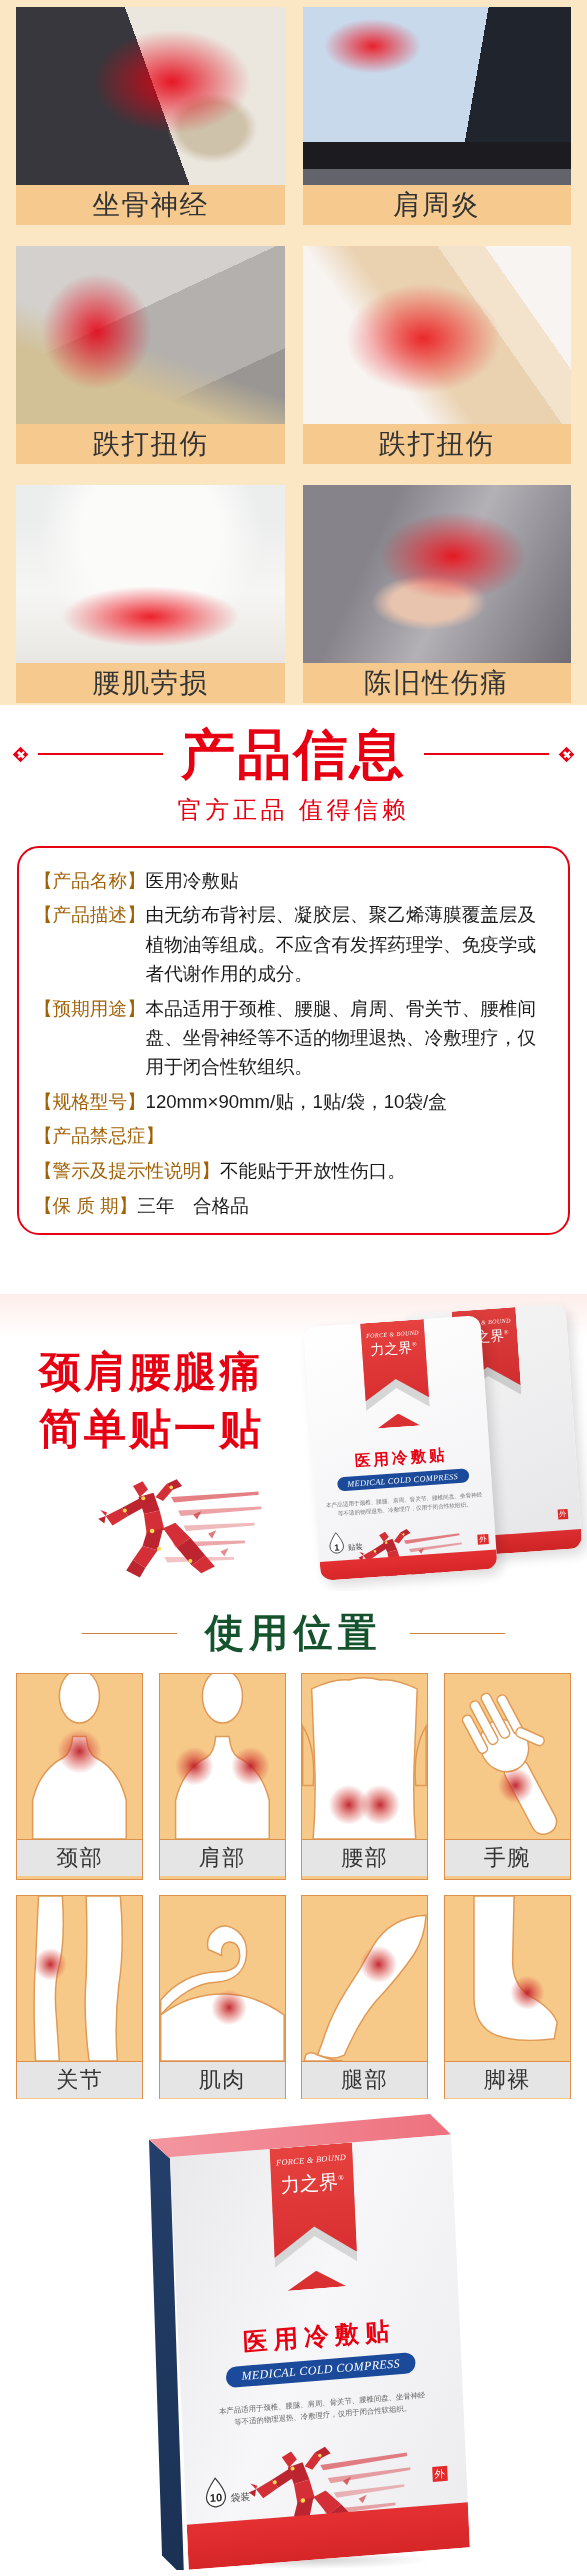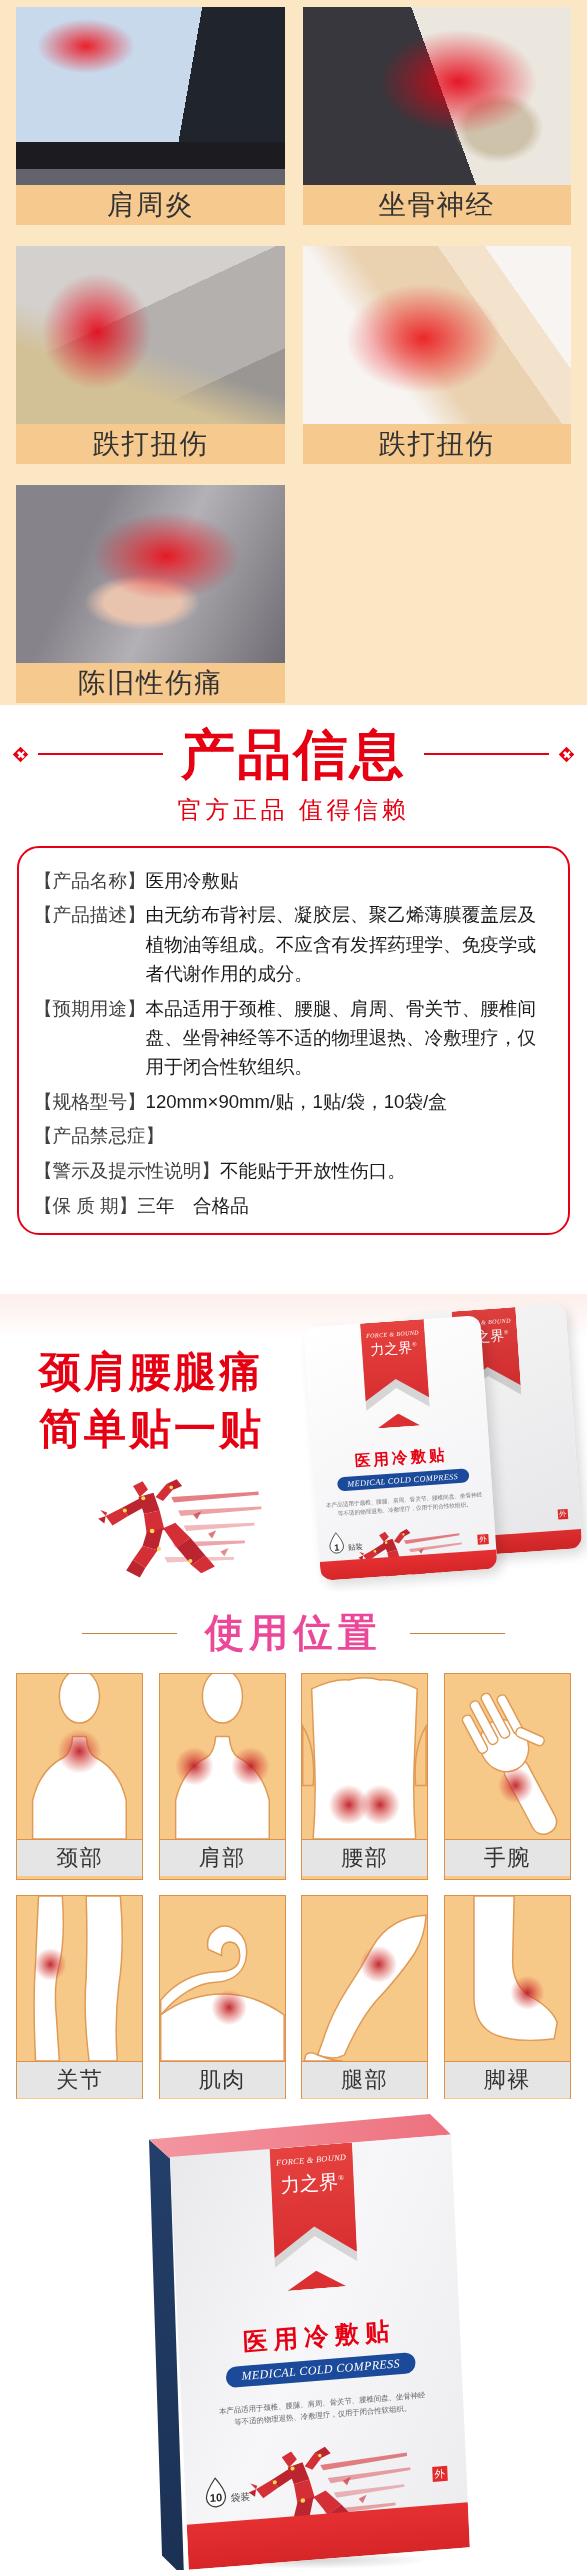--- a/index.html
+++ b/index.html
@@ -37,21 +37,21 @@
   .title-row { display:flex; align-items:center; justify-content:center; gap:12px; }
   .dmd { width:11px; height:11px; background:#e60012; transform:rotate(45deg); position:relative; flex:0 0 auto; }
   .dmd i { position:absolute; left:1.5px; right:1.5px; top:50%; height:2.2px; margin-top:-1.1px; background:#fff; display:block; }
   .dmd i.v { transform:rotate(90deg); }
   .rline { height:1.5px; width:125px; background:#e60012; flex:0 0 auto; }
   .info-title { font-size:54px; font-weight:bold; color:#e60012; letter-spacing:2.2px; line-height:1; padding:0 6px; }
   .info-sub { text-align:center; font-size:24px; color:#e60012; letter-spacing:3.7px; margin-top:13.4px; }
   .info-box { width:553px; margin:19.3px auto 0; border:2.2px solid #e60012; border-radius:22px;
     padding:18px 15px 13.4px; height:389px; }
   .f-row { display:flex; font-size:18.6px; line-height:1.58; margin-bottom:5.2px; }
-  .f-label { color:#404040; white-space:nowrap; flex:0 0 auto; }
+  .f-label { color:#a16207; white-space:nowrap; flex:0 0 auto; }
   .f-value { color:#1a1a1a; }
   
   .sec-slogan { height:297px; position:relative; background:linear-gradient(180deg,#fdeeea 0%,#fff 15%); overflow:hidden; }
   .slogan { position:absolute; left:39px; top:49px; font-size:42px; font-weight:bold; color:#e60012;
     line-height:1.36; letter-spacing:3px; }
   .runner-lg { position:absolute; left:31px; top:177px; width:290px; height:116px; }
   .pouch-stack { position:absolute; right:7.4px; top:15px; width:268px; height:276px; }
   .pouch { position:absolute; background:linear-gradient(160deg,#ffffff,#f0f0f3); border-radius:12px;
     box-shadow:4.5px 6px 12px rgba(0,0,0,.14); transform:rotate(-4deg); overflow:hidden; }
   .pouch.back { right:6px; top:0; width:164px; height:245px; filter:brightness(.96); }
@@ -87,21 +87,21 @@
   .pouch .drop .num { font-size:9px; }
   .unit { color:#444; }
   .pouch .unit { font-size:7.4px; padding-bottom:1.5px; }
   .ext { position:absolute; background:#e32b2b; color:#fff; display:flex; align-items:center; justify-content:center; }
   .pouch .ext { width:10.4px; height:10.4px; font-size:7.4px; right:7.4px; bottom:25px; }
   .pouch.back .ext { right:12px; bottom:30px; }
   
   .sec-usage { height:508px; background:#fff; padding-top:21px; }
   .usage-title-row { display:flex; align-items:center; justify-content:center; gap:28px; }
   .oline { width:95px; height:1.5px; background:#c9803c; }
-  .usage-title { font-size:39px; font-weight:bold; color:#ec4899; letter-spacing:5.2px; line-height:1.1; }
+  .usage-title { font-size:39px; font-weight:bold; color:#14532d; letter-spacing:5.2px; line-height:1.1; }
   .tiles { margin-top:18px; padding:0 16.4px; display:grid; grid-template-columns:repeat(4,1fr);
     column-gap:15.6px; row-gap:15px; }
   .tile { border:1.5px solid #dd8f4c; background:#f7c989; height:207px; }
   .tile-art { height:165px; position:relative; }
   .tile-art svg { position:absolute; inset:0; width:100%; height:100%; }
   .tile-label { height:37px; border-top:1.5px solid #dd8f4c; background:#e5e5e5; display:flex;
     align-items:center; justify-content:center; font-size:22px; color:#333; letter-spacing:1.5px; }
   
   .sec-box { height:477px; position:relative; background:#fff; }
   .box-scene { position:absolute; left:119px; top:10.4px; width:349px; height:461px; }
@@ -173,34 +173,38 @@
     </symbol>
     <symbol id="dropico" viewBox="0 0 34 44">
       <path d="M17,2 C17,2 4,19 4,28 a13,13 0 0 0 26,0 C30,19 17,2 17,2 Z" fill="#ffffff" stroke="#333" stroke-width="1.6"></path>
     </symbol>
   </defs>
 </svg>
 
 <div class="sec-pain">
   <div class="pain-grid">
     <div class="pain-card">
+      <div class="pain-photo p2"></div>
+      <div class="pain-label">坐骨神经</div>
+    </div>
+    <div class="pain-card">
       <div class="pain-photo p1"></div>
       <div class="pain-label">肩周炎</div>
     </div>
     <div class="pain-card">
-      <div class="pain-photo p2"></div>
-      <div class="pain-label">坐骨神经</div>
-    </div>
-    <div class="pain-card">
       <div class="pain-photo p3"></div>
       <div class="pain-label">跌打扭伤</div>
     </div>
     <div class="pain-card">
       <div class="pain-photo p4"></div>
       <div class="pain-label">跌打扭伤</div>
+    </div>
+    <div class="pain-card">
+      <div class="pain-photo p5"></div>
+      <div class="pain-label">腰肌劳损</div>
     </div>
     <div class="pain-card">
       <div class="pain-photo p6"></div>
       <div class="pain-label">陈旧性伤痛</div>
     </div>
   </div>
 </div>
 
 <div class="sec-info">
   <div class="title-row">

